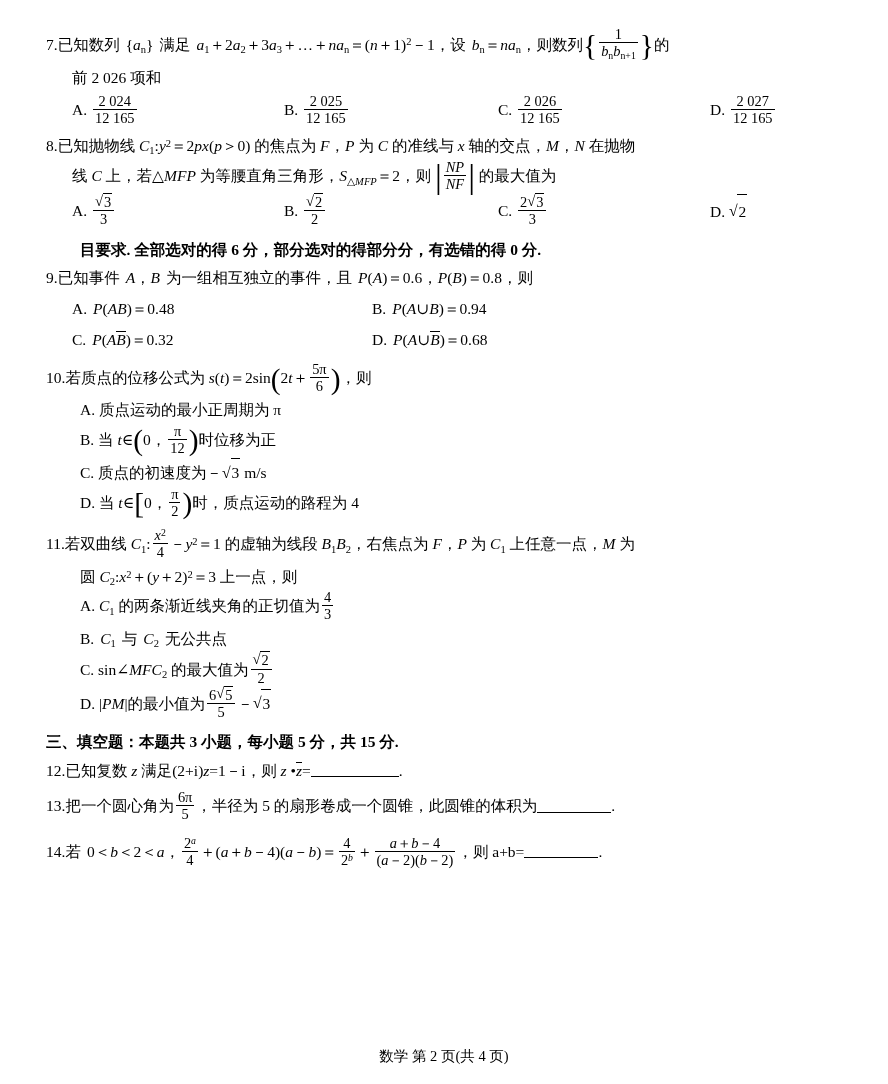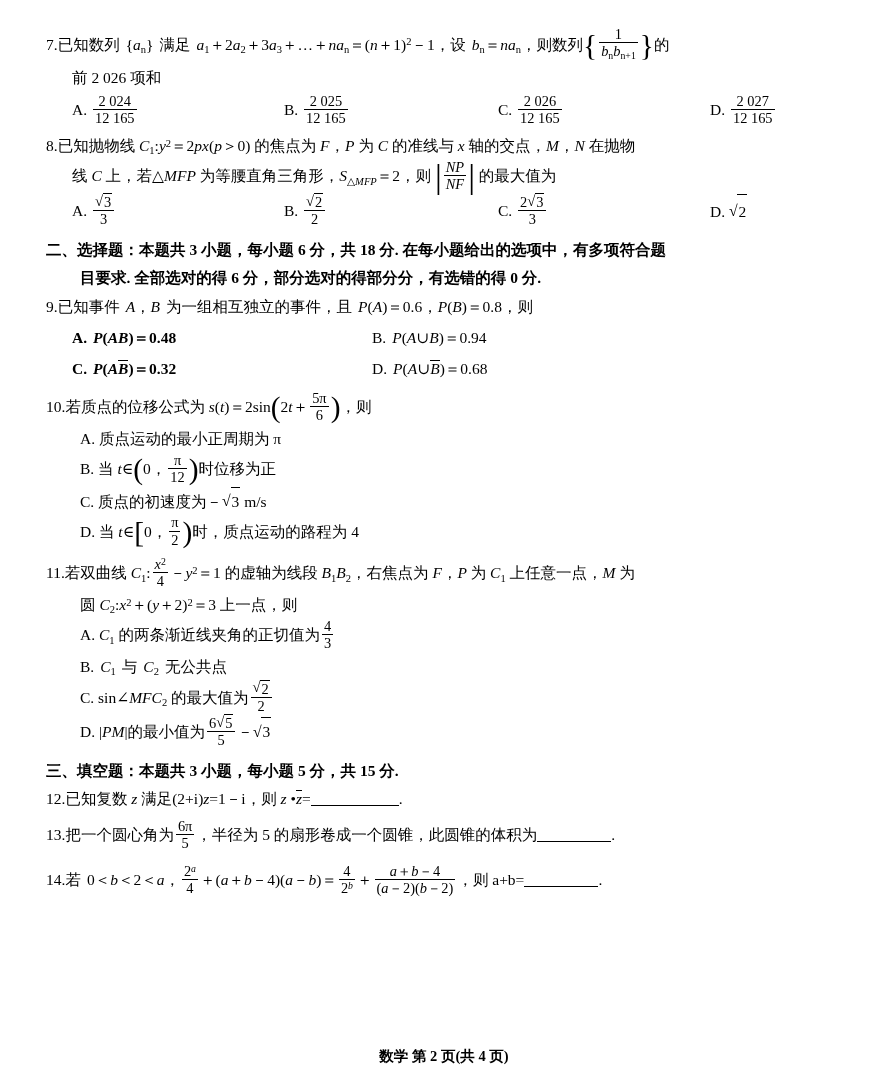--- a/index.html
+++ b/index.html
@@ -39,21 +39,21 @@
   }
   .opts-row > div { flex: 0 0 auto; }
   .ow1 { width: 212px; }
   .ow2 { width: 214px; }
   .ow3 { width: 212px; }
   .opts-row2 {
     display: flex;
     line-height: 2.0;
     padding-left: 26px;
   }
-  .opts-row2 > div:first-child { width: 300px; font-weight: bold; }
+  .opts-row2 > div:first-child { width: 300px; }
   .section {
     font-weight: bold;
     line-height: 1.9;
     margin-top: 6px;
   }
   i, .it {
     font-style: italic;
     font-family: "Liberation Serif", serif;
   }
   .frac {
@@ -116,21 +116,21 @@
     position: relative;
     top: -0.03em;
   }
   .footer {
     position: absolute;
     bottom: 18px;
     left: 0;
     width: 888px;
     text-align: center;
     font-size: 14.5px;
-    font-weight: bold;
+    font-weight: normal;
   }
   .blank {
     display: inline-block;
     border-bottom: 1px solid #000;
     width: 88px;
     height: 0.95em;
     vertical-align: -0.1em;
   }
   .blank-s {
     display: inline-block;
@@ -192,21 +192,20 @@
         <span class="frac"><span class="num"><span>2</span><span class="sqrt"><span>3</span></span></span><span class="den">3</span></span>
       </div>
       <div>
         <span>D.</span>
         <span class="sqrt"><span>2</span></span>
       </div>
     </div>
   </div>
 
   <div class="section">
-    <div class="line"><span>二、选择题：</span><span>本题共 3 小题，每小题 6 分，共 18 分. 在每小题给出的选项中，有多项符合题</span></div>
     <div class="line indent2"><span>目要求. 全部选对的得 6 分，部分选对的得部分分，有选错的得 0 分.</span></div>
   </div>
 
   <div class="q">
     <div class="line">
       <span>9.</span>已知事件<span class="sp"></span><i>A</i>，<i>B</i><span class="sp"></span>为一组相互独立的事件，且<span class="sp"></span><i>P</i>(<i>A</i>)＝<span>0.6</span>，<i>P</i>(<i>B</i>)＝<span>0.8</span>，则
     </div>
     <div class="opts-row2">
       <div>A.<span class="sp"></span><i>P</i>(<i>AB</i>)＝<span>0.48</span></div>
       <div>B.<span class="sp"></span><i>P</i>(<i>A</i>∪<i>B</i>)＝<span>0.94</span></div>

